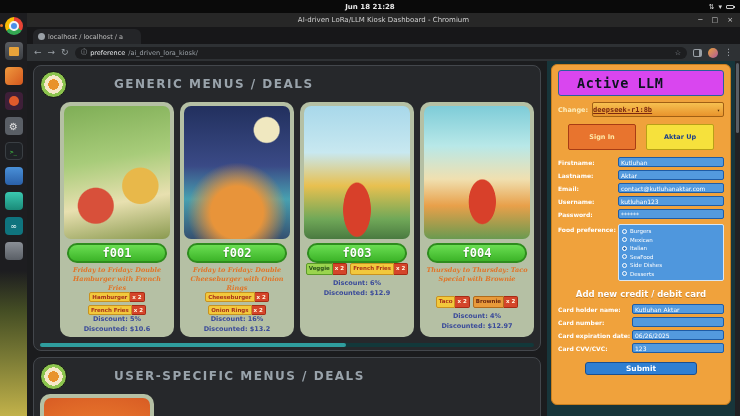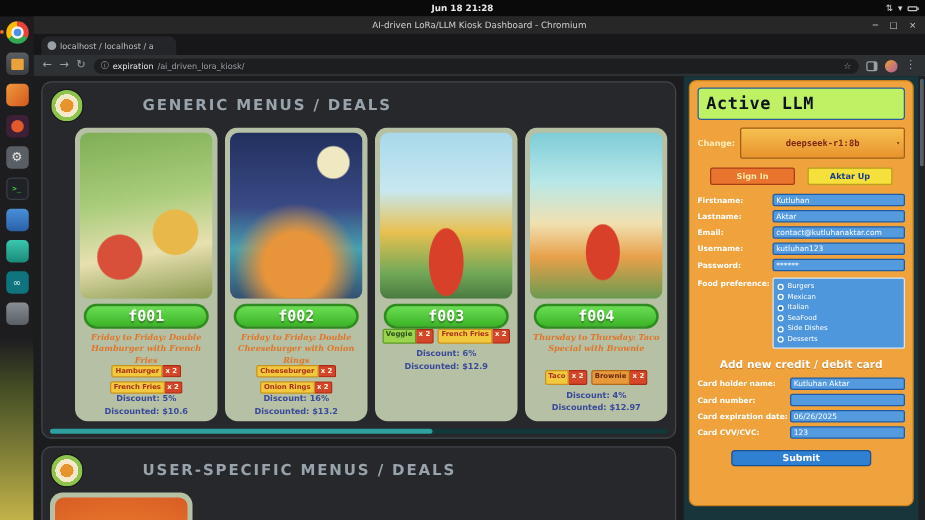--- a/index.html
+++ b/index.html
@@ -114,30 +114,30 @@
   .section.user { margin-top:6px; height:130px; }
   .partial-cards { display:flex; gap:6px; margin-top:3px; }
   .partial-card { width:114px; height:110px; flex:none; background:#b5c0a4; border-radius:10px; padding:4px; }
   .partial-img { width:100%; height:100%; border-radius:7px;
     background:radial-gradient(circle at 50% 115%, #f8e05a 0 25%, #f0a83a 45%, #e8762c 70%, #d85c24 100%); }
 
   
   .panel-wrap { width:188px; flex:none; background:#17353a; padding:3px 4px 11px 4px; display:flex; }
   .panel { flex:1; background:#f0a23c; border:1px solid #c87f1e; border-radius:6px; padding:5px 6px;
     display:flex; flex-direction:column; }
-  .panel-head { background:#bef264; border:1px solid #2a5f9e; border-radius:3px; padding:4px 6px;
+  .panel-head { background:#d946ef; border:1px solid #2a5f9e; border-radius:3px; padding:4px 18px;
     font-family:"DejaVu Sans Mono",monospace; font-weight:bold; font-size:13.5px; color:#0c1420; letter-spacing:.5px; }
   .change-row { display:flex; align-items:center; gap:4px; margin-top:6px; }
   .change-label { font-size:6.5px; font-weight:bold; color:#fdeebc; flex:none; }
-  .model-select { flex:1; height:25px; background:linear-gradient(#f6c050,#e8932c); border:1px solid #a05f14;
-    border-radius:2px; display:flex; align-items:center; justify-content:center; position:relative;
-    font-family:"DejaVu Sans Mono",monospace; font-weight:bold; font-size:7px; color:#7c2810; }
+  .model-select { flex:1; height:15px; background:linear-gradient(#f6c050,#e8932c); border:1px solid #a05f14;
+    border-radius:2px; display:flex; align-items:center; position:relative;
+    font-family:"DejaVu Sans Mono",monospace; font-weight:bold; font-size:7px; color:#7c2810;text-decoration:underline; }
   .model-arr { position:absolute; right:3px; font-size:5px; color:#5c3008; }
   .signs { display:flex; justify-content:space-evenly; margin-top:7px; }
-  .sbtn { width:68px; height:14px; border-radius:2px; font-size:6.5px; font-weight:bold;
+  .sbtn { width:68px; height:26px; border-radius:2px; font-size:6.5px; font-weight:bold;
     display:flex; align-items:center; justify-content:center; }
   .btn-signin { background:#e8742e; border:1px solid #a83c14; color:#ffe9a8; }
   .btn-signup { background:#f6e13c; border:1px solid #b8a018; color:#1c3f8c; }
   .frm { margin-top:7px; }
   .frow { display:flex; align-items:center; margin-bottom:3px; }
   .flabel { width:60px; flex:none; font-size:6px; font-weight:bold; color:#fff; }
   .flabel.wide { width:74px; }
   .finput { flex:1; height:10px; background:#539ade; border:1px solid #1e5ca6; border-radius:2px; color:#fff;
     font-size:6px; padding:0 2px; display:flex; align-items:center; overflow:hidden; white-space:nowrap; }
   .food-row { display:flex; margin-top:2px; }
@@ -203,21 +203,21 @@
           <span>localhost / localhost / a</span>
         </div>
       </div>
 
       <div class="toolbar">
         <span class="nav-ic">←</span>
         <span class="nav-ic">→</span>
         <span class="nav-ic">↻</span>
         <div class="urlbar">
           <span>ⓘ</span>
-          <span class="host">expiration</span>
+          <span class="host">preference</span>
           <span>/ai_driven_lora_kiosk/</span>
           <span class="url-star">☆</span>
         </div>
         <span class="sidepanel-ic"></span>
         <span class="avatar"></span>
         <span class="nav-ic">⋮</span>
       </div>
 
       <div class="content">
 

